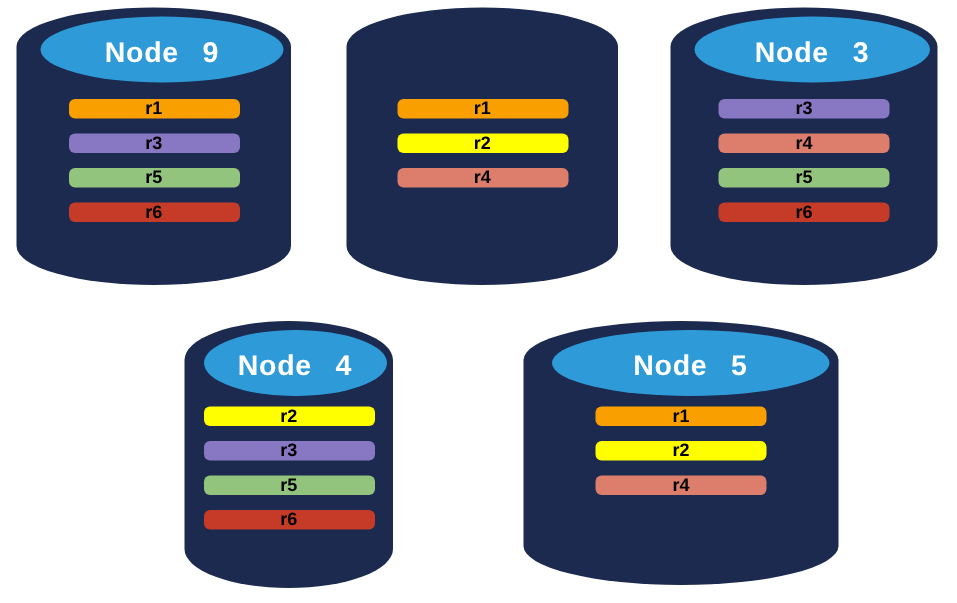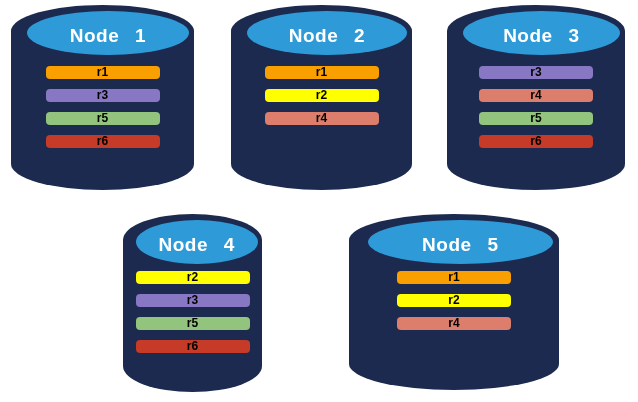--- a/index.html
+++ b/index.html
@@ -64,34 +64,31 @@
     line-height: 13px;
   }
 </style>
 </head>
 <body>
 
 <div class="canvas">
     <div class="cylinder" style="left: 11px; top: 5px; width: 183px; height: 185px;">
     <div class="cyl-shell" style="background: rgb(27, 42, 78);"></div>
     <div class="cyl-top" style="background: rgb(46, 155, 216);">
-      <span class="node-title" style="color: rgb(255, 255, 255);">Node 1</span>
+      <span class="node-title" style="color: rgb(255, 255, 255);">Node 9</span>
     </div>
     <div class="bars" style="top: 61px;">
         <div class="bar" style="background: rgb(249, 160, 0); color: rgb(0, 0, 0);">r1</div>
         <div class="bar" style="background: rgb(136, 120, 195); color: rgb(0, 0, 0);">r3</div>
         <div class="bar" style="background: rgb(147, 196, 125); color: rgb(0, 0, 0);">r5</div>
         <div class="bar" style="background: rgb(198, 59, 39); color: rgb(0, 0, 0);">r6</div>
       </div>
   </div>
     <div class="cylinder" style="left: 231px; top: 5px; width: 181px; height: 185px;">
     <div class="cyl-shell" style="background: rgb(27, 42, 78);"></div>
-    <div class="cyl-top" style="background: rgb(46, 155, 216);">
-      <span class="node-title" style="color: rgb(255, 255, 255);">Node 2</span>
-    </div>
     <div class="bars" style="top: 61px;">
         <div class="bar" style="background: rgb(249, 160, 0); color: rgb(0, 0, 0);">r1</div>
         <div class="bar" style="background: rgb(255, 255, 0); color: rgb(0, 0, 0);">r2</div>
         <div class="bar" style="background: rgb(220, 126, 107); color: rgb(0, 0, 0);">r4</div>
       </div>
   </div>
     <div class="cylinder" style="left: 447px; top: 5px; width: 178px; height: 185px;">
     <div class="cyl-shell" style="background: rgb(27, 42, 78);"></div>
     <div class="cyl-top" style="background: rgb(46, 155, 216);">
       <span class="node-title" style="color: rgb(255, 255, 255);">Node 3</span>

